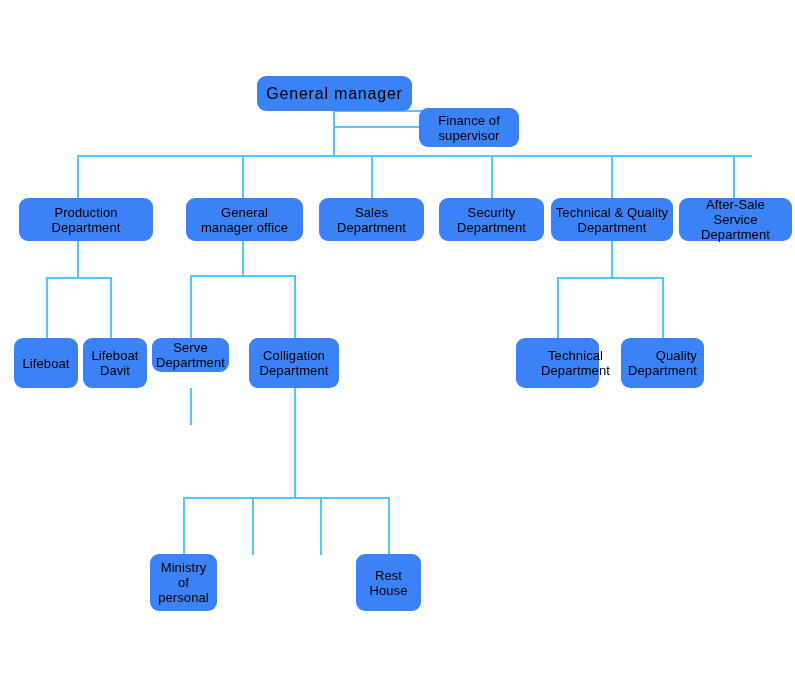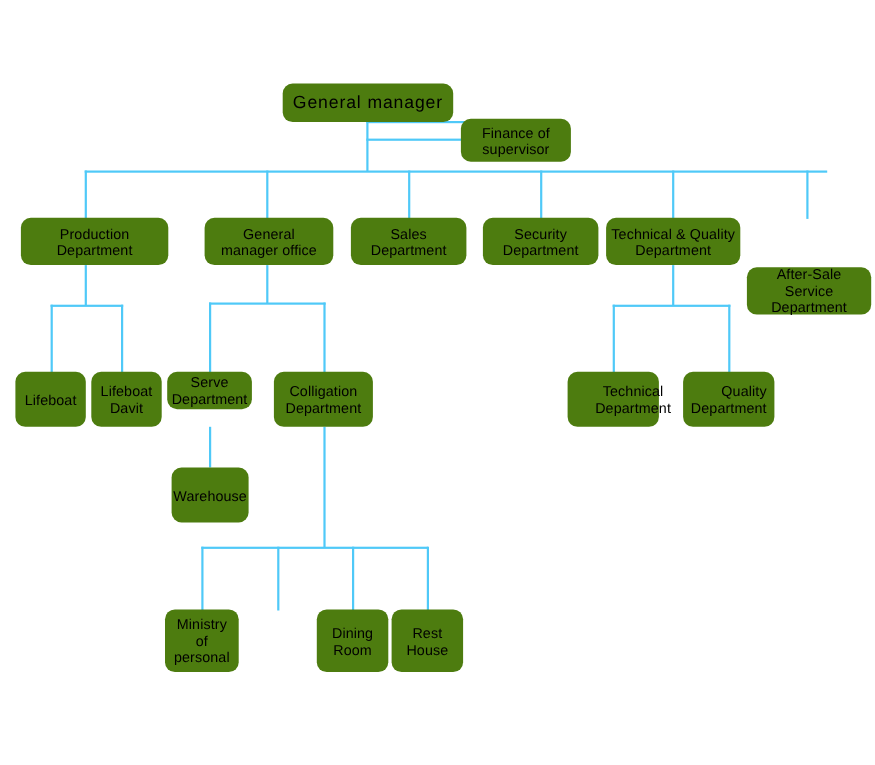--- a/index.html
+++ b/index.html
@@ -10,21 +10,21 @@
   #chart-root {
     position: relative;
     width: 795px;
     height: 695px;
     background: #ffffff;
     font-family: "Liberation Sans", sans-serif;
     overflow: hidden;
   }
   .node {
     position: absolute;
-    background: #4d7c0f;
+    background: #3b82f6;
     border-radius: 9px;
     color: #000000;
     display: flex;
     align-items: center;
     justify-content: center;
     text-align: center;
     font-size: 13px;
     line-height: 15px;
     font-weight: 400;
     box-sizing: border-box;
@@ -105,45 +105,42 @@
 
   <div class="node" style="left:319px; top:198px; width:105px; height:43px;">Sales
 Department</div>
 
   <div class="node" style="left:439px; top:198px; width:105px; height:43px;">Security
 Department</div>
 
   <div class="node" style="left:551px; top:198px; width:122px; height:43px;">Technical &amp; Quality
 Department</div>
 
-  <div class="node" style="left:679px; top:198px; width:113px; height:43px;margin-top:45px;">After-Sale
+  <div class="node" style="left:679px; top:198px; width:113px; height:43px;">After-Sale
 Service Department</div>
 
   <div class="node" style="left:14px; top:338px; width:64px; height:50px;">Lifeboat</div>
 
   <div class="node" style="left:83px; top:338px; width:64px; height:50px;">Lifeboat
 Davit</div>
 
   <div class="node" style="left:152px; top:338px; width:77px; height:34px;">Serve
 Department</div>
 
   <div class="node" style="left:249px; top:338px; width:90px; height:50px;">Colligation
 Department</div>
 
   <div class="node" style="left:516px; top:338px; width:83px; height:50px;padding-left:40px;">Technical
 Department</div>
 
   <div class="node" style="left:621px; top:338px; width:83px; height:50px;text-align:right;">Quality
 Department</div>
 
-  <div class="node" style="left:156px; top:425px; width:70px; height:50px;">Warehouse</div>
 
   <div class="node" style="left:150px; top:554px; width:67px; height:57px;">Ministry
 of  personal</div>
 
 
-  <div class="node" style="left:288px; top:554px; width:65px; height:57px;">Dining
-Room</div>
 
   <div class="node" style="left:356px; top:554px; width:65px; height:57px;">Rest
 House</div>
 
 </div>
 
 </body></html>

